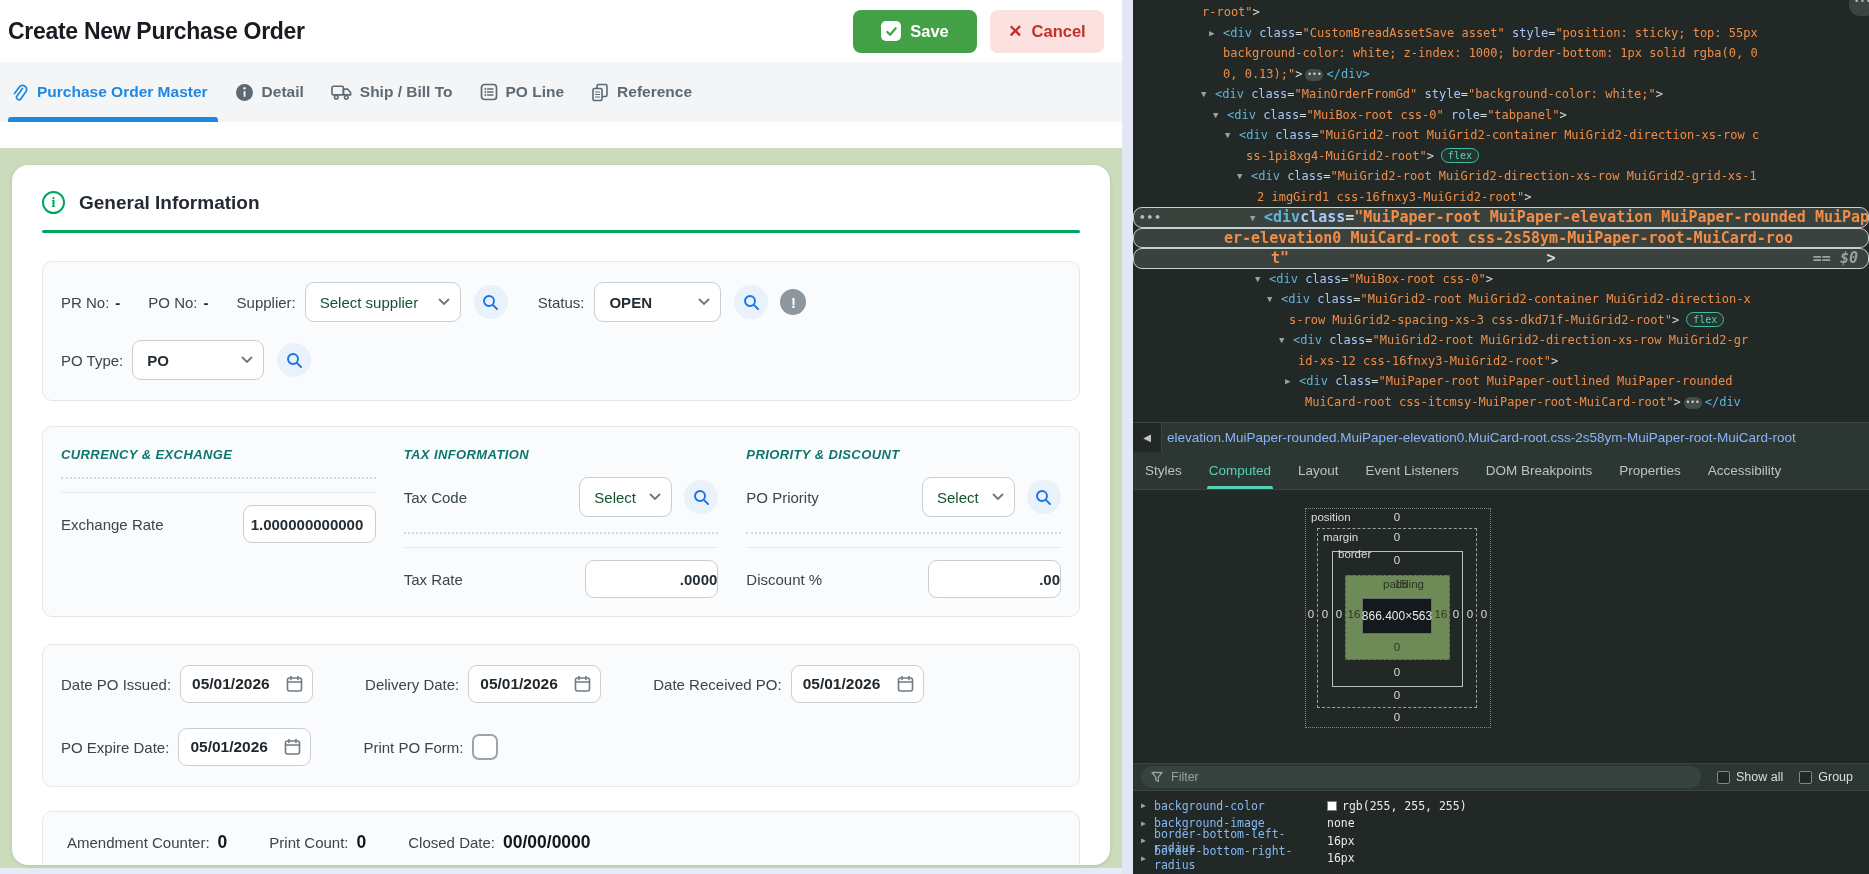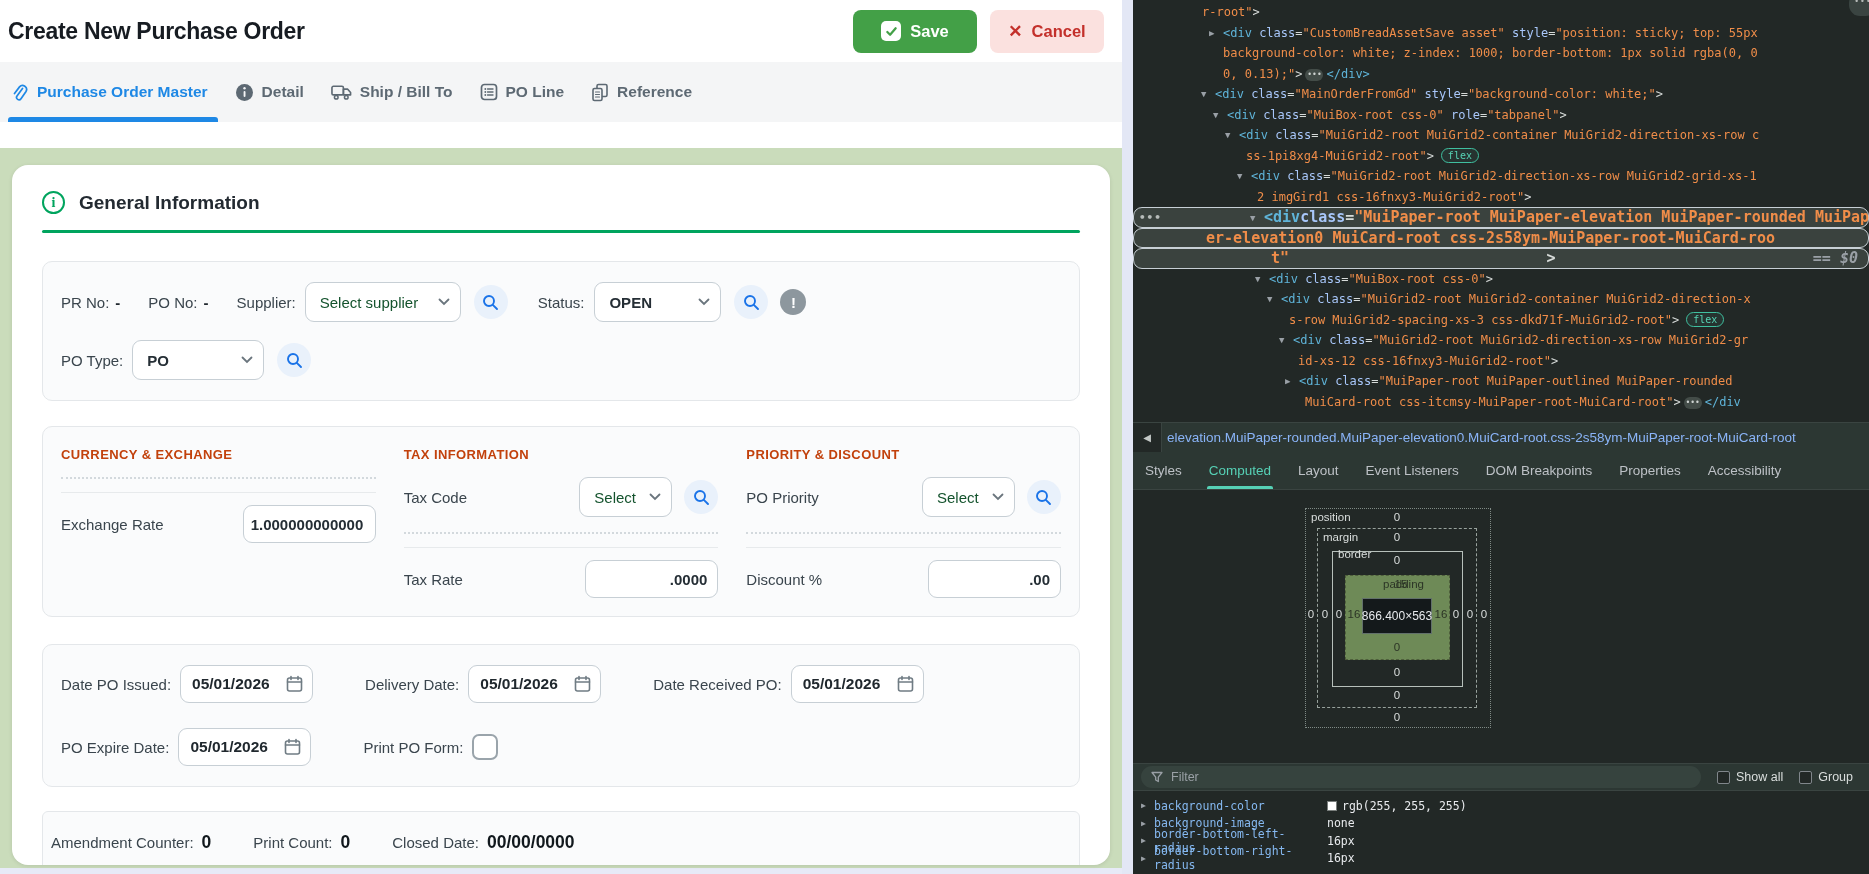--- a/index.html
+++ b/index.html
@@ -37,39 +37,39 @@
   .frow { display:flex; align-items:center; }
   .lbl { font-size:15px; color:#3a454d; white-space:nowrap; }
   .bold-val { font-weight:bold; color:#20282e; }
   .sel { height:40px; border:1.5px solid #c7cfd5; border-radius:9px; background:#fff; display:flex; align-items:center; justify-content:space-between; padding:0 10px 0 14px; font-size:15px; font-weight:bold; color:#252e35; cursor:pointer; }
   .sel .ph { color:#14532d; font-weight:normal; }
   .chev { color:#6a757d; display:flex; }
   .searchbtn { width:34px; height:34px; border-radius:50%; background:#e9f1fb; display:flex; align-items:center; justify-content:center; cursor:pointer; flex:0 0 auto; }
   .exclam { width:26px; height:26px; border-radius:50%; background:#8d979e; color:#fff; font-weight:bold; font-size:15px; display:flex; align-items:center; justify-content:center; }
 
   .fs2 { margin-top:25px; padding:20px 18px 18px; display:grid; grid-template-columns:1fr 1fr 1fr; column-gap:28px; }
-  .col-head { font-size:13px; font-weight:bold; color:#c2410c; letter-spacing:.4px; }
+  .col-head { font-size:13px; font-weight:bold; color:#0f766e; letter-spacing:.4px;font-style:italic; }
   .col-row1 { margin-top:15px; display:flex; align-items:center; height:40px; }
   .col-row1 .sel { margin-left:auto; }
   .col-row1 .searchbtn { margin-left:12px; }
   .div-dot { margin-top:15px; border-top:2px dotted #d3d9dd; }
   .div-solid { margin-top:13px; border-top:1.5px solid #e7eaec; }
   .col-row2 { margin-top:12px; display:flex; align-items:center; }
   .num { height:38px; border:1.5px solid #c7cfd5; border-radius:9px; background:#fff; font-size:15px; font-weight:bold; color:#252e35; display:flex; align-items:center; margin-left:auto; overflow:hidden; white-space:nowrap; }
   .num.left { justify-content:flex-start; padding:0 4px 0 7px; }
-  .num.right { justify-content:flex-end; padding-right:10px; }
+  .num.right { justify-content:flex-end; }
 
   .fs3 { margin-top:27px; padding:20px 18px; }
   .dgroup { display:flex; align-items:center; gap:9px; }
   .drow { display:flex; align-items:center; gap:52px; }
   .drow + .drow { margin-top:25px; }
   .datebox { width:133px; height:38px; border:1.5px solid #c7cfd5; border-radius:9px; background:#fff; display:flex; align-items:center; justify-content:space-between; padding:0 9px 0 11px; font-size:15.5px; font-weight:bold; color:#20282e; cursor:pointer; }
   .checkbox { width:26px; height:26px; border:2px solid #9aa4ab; border-radius:7px; background:#fff; cursor:pointer; }
 
-  .fs4 { margin-top:24px; padding:20px 8px; display:flex; align-items:center; gap:42px;border-radius:6px; }
+  .fs4 { margin-top:24px; padding:20px 24px; display:flex; align-items:center; gap:42px; }
   .cgroup { display:flex; align-items:baseline; gap:8px; }
   .cval { font-size:17.5px; font-weight:bold; color:#11181d; }
 
   .strip { position:absolute; left:1122px; top:0; width:11px; height:874px; background:#e3e7f5; }
 
   
   .dt { position:absolute; left:1133px; top:0; width:736px; height:874px; background:#222826; overflow:hidden; }
   .dt-code { position:relative; height:422px; overflow:hidden; padding-top:2px; font-family:"DejaVu Sans Mono", monospace; font-size:12px; }
   .dt-line { height:20.5px; line-height:20.5px; white-space:nowrap; position:relative; cursor:pointer; }
   .dt-line.sel { background:#3a423e; }
@@ -405,21 +405,21 @@
         <div class="dt-line" style="padding-left: 118px;"><span class="arrow" style="left: 104px;">▼</span><span class="tk-t">&lt;div</span><span class="tk-a"> class</span><span class="tk-p">=</span><span class="tk-v">"MuiGrid2-root MuiGrid2-direction-xs-row MuiGrid2-grid-xs-1</span></div>
         <div class="dt-line" style="padding-left: 124px;"><span class="tk-v">2 imgGird1 css-16fnxy3-MuiGrid2-root"</span><span class="tk-p">&gt;</span></div>
         <div class="dt-line sel" style="padding-left: 130px;">
           <span class="gutterdots">•••</span>
           <span class="arrow" style="left: 116px;">▼</span>
           <span class="tk-t">&lt;div</span>
           <span class="tk-a"> class</span>
           <span class="tk-p">=</span>
           <span class="tk-v">"MuiPaper-root MuiPaper-elevation MuiPaper-rounded MuiPap</span>
         </div>
-        <div class="dt-line sel" style="padding-left: 72px; border-radius: 9px;">
+        <div class="dt-line sel" style="padding-left: 90px; border-radius: 9px;">
           <span class="tk-v">er-elevation0 MuiCard-root css-2s58ym-MuiPaper-root-MuiCard-roo</span>
         </div>
         <div class="dt-line sel" style="padding-left: 137px;">
           <span class="tk-v">t"</span>
           <span class="tk-p">&gt; </span>
           <span class="tk-d">== $0</span>
         </div>
         <div class="dt-line" style="padding-left: 136px;"><span class="arrow" style="left: 122px;">▼</span><span class="tk-t">&lt;div</span><span class="tk-a"> class</span><span class="tk-p">=</span><span class="tk-v">"MuiBox-root css-0"</span><span class="tk-p">&gt;</span></div>
         <div class="dt-line" style="padding-left: 148px;"><span class="arrow" style="left: 134px;">▼</span><span class="tk-t">&lt;div</span><span class="tk-a"> class</span><span class="tk-p">=</span><span class="tk-v">"MuiGrid2-root MuiGrid2-container MuiGrid2-direction-x</span></div>
         <div class="dt-line" style="padding-left: 156px;"><span class="tk-v">s-row MuiGrid2-spacing-xs-3 css-dkd71f-MuiGrid2-root"</span><span class="tk-p">&gt;</span><span class="flexbadge">flex</span></div>

